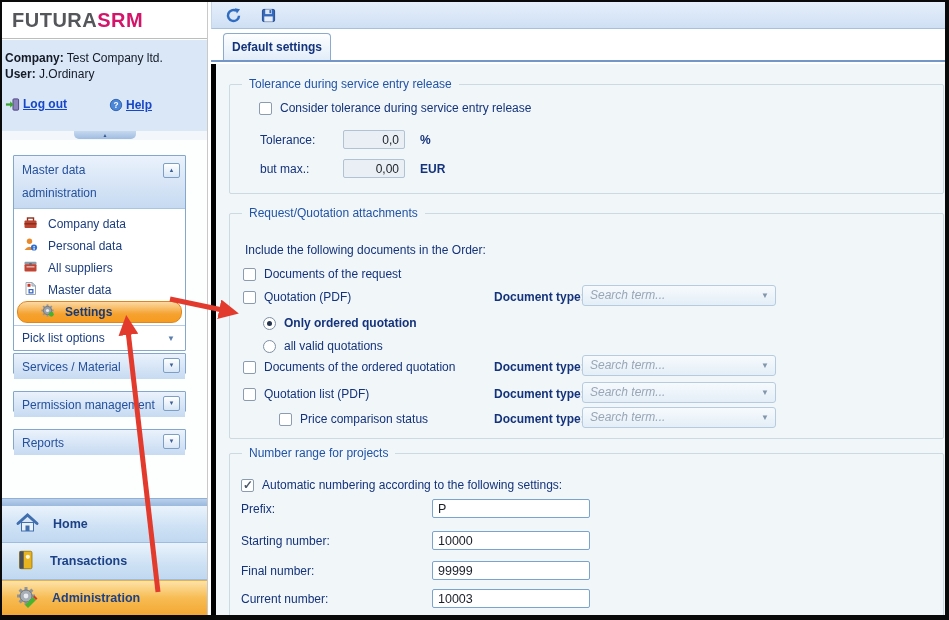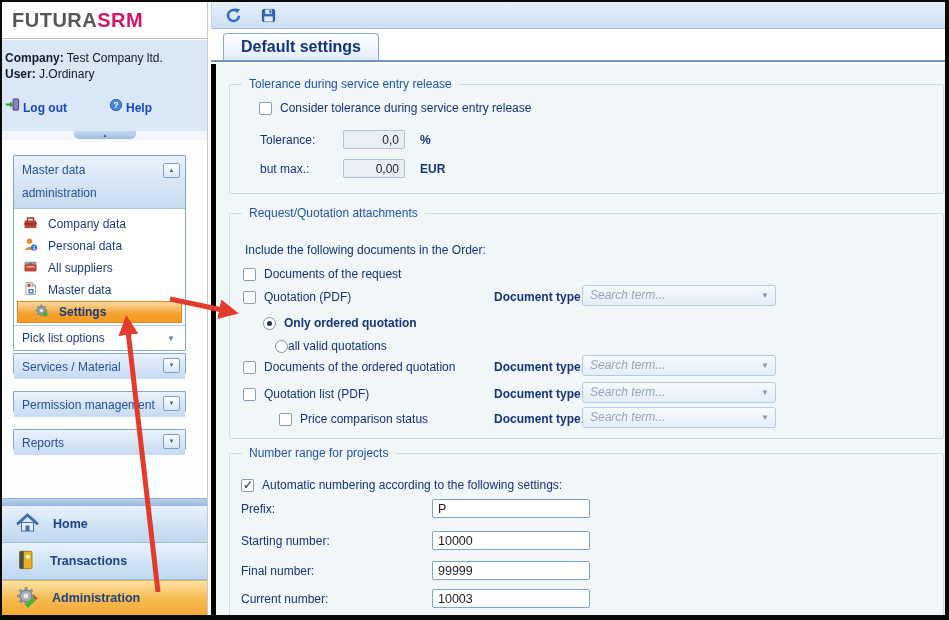--- a/index.html
+++ b/index.html
@@ -11,52 +11,52 @@
   }
   
   #sidebar { position:absolute; left:0; top:0; width:206px; height:613px; background:#fdfefe; border-right:1px solid #c9c9c9; }
   #logo-area { position:absolute; left:0; top:0; width:100%; height:37px; background:#fff; border-bottom:1px solid #bdbdbd; display:flex; align-items:center; padding-left:10px; }
   #logo-area .brand1 { font-size:20px; font-weight:bold; color:#55565a; letter-spacing:.5px; }
   #logo-area .brand2 { font-size:20px; font-weight:bold; color:#d3146a; letter-spacing:.5px; }
   #info-area { position:absolute; left:0; top:38px; width:100%; height:91px; background:#d9e7f7; padding:10px 0 0 3px; font-size:12px; color:#141a26; }
   #info-area .line { line-height:16px; }
   #info-area .lbl { font-weight:bold; }
   #links-row { margin-top:15px; display:flex; gap:42px; align-items:center; }
-  .sb-link { display:flex; align-items:flex-end; gap:3px; color:#1746c8; font-size:12px; font-weight:bold; cursor:pointer; }
+  .sb-link { display:flex; align-items:flex-start; gap:3px; color:#1746c8; font-size:12px; font-weight:bold; text-decoration:underline; cursor:pointer; }
   #splitter { position:absolute; left:0; top:129px; width:100%; height:9px; background:#f3f7fc; }
   #splitter .handle { position:absolute; left:72px; top:0; width:62px; height:8px; background:linear-gradient(#c6d9ef,#9fbce0); border-radius:0 0 5px 5px; text-align:center; font-size:5px; color:#35598f; line-height:8px; }
   .panel { position:absolute; left:11px; width:173px; border:1px solid #86a7cd; background:#fff; border-radius:1px; }
   .panel-header { background:linear-gradient(#eaf2fc,#c6daf1); color:#24509e; font-size:12px; position:relative; }
   #panel-master { top:153px; height:196px; }
   #panel-master .panel-header { height:53px; border-bottom:1px solid #aac4e4; padding:7px 8px 0; }
   #panel-master .panel-header .t1 { display:block; }
   #panel-master .panel-header .t2 { display:block; margin-top:9px; }
   .coll-btn { position:absolute; right:5px; top:7px; width:17px; height:15px; background:linear-gradient(#ffffff,#d7e6f6); border:1px solid #7d9fc6; border-radius:2px; font-size:6px; color:#3c5f96; text-align:center; line-height:13px; cursor:pointer; }
   .panel-body { padding:4px 0 2px; }
   .menu-item { height:22px; display:flex; align-items:center; padding-left:9px; gap:10px; font-size:12px; color:#1c3e7e; cursor:pointer; }
-  .menu-item.selected { margin:0 3px; padding-left:16px; border:1px solid #e2861b; border-radius:0; background:linear-gradient(#fcd9a2,#f5a230 60%,#f69b20); font-weight:bold; color:#173a75; }
+  .menu-item.selected { margin:0 3px; padding-left:22px; border:1px solid #e2861b; border-radius:10px; background:linear-gradient(#fcd9a2,#f5a230 60%,#f69b20); font-weight:bold; color:#173a75; }
   .panel-footer { height:25px; border-top:1px solid #b5cde8; display:flex; align-items:center; padding-left:8px; font-size:12px; color:#1c3e7e; position:relative; cursor:pointer; }
   .panel-footer .chev { position:absolute; right:10px; font-size:8px; color:#5b7fae; }
   .panel.collapsed { height:21px; }
   .panel.collapsed .panel-header { height:25px; display:flex; align-items:center; padding:0 8px; }
   .panel.collapsed .coll-btn { top:4px; }
   #panel-services { top:351px; }
   #panel-permission { top:389px; }
   #panel-reports { top:427px; }
   #nav-band { position:absolute; left:0; top:496px; width:100%; height:8px; background:linear-gradient(#b9d0ea,#9ab9de); border-top:1px solid #8fb0d8; }
   .nav-row { position:absolute; left:0; width:100%; height:37px; display:flex; align-items:center; padding-left:13px; gap:13px; font-size:12.5px; font-weight:bold; color:#1c4186; background:linear-gradient(#eaf3fc,#cfe2f5 55%,#c0d8f0); border-bottom:1px solid #9fbcde; cursor:pointer; }
   #nav-home { top:504px; }
   #nav-transactions { top:541px; }
   #nav-admin { top:578px; height:35px; background:linear-gradient(#fde3a9,#f7bc53 50%,#f3a833); border-top:1px solid #e9b04a; border-bottom:none; }
   
   #main { position:absolute; left:207px; top:0; right:0; height:613px; background:#fff; }
   #toolbar { position:absolute; left:2px; right:0; top:0; height:27px; background:linear-gradient(#e6effb,#cfe0f4); border-bottom:1px solid #a9c0dd; border-left:1px solid #c5d6ea; display:flex; align-items:center; padding-left:12px; gap:17px; }
   .tool-btn { width:18px; height:18px; display:flex; align-items:center; justify-content:center; cursor:pointer; }
   #tabrow { position:absolute; left:2px; right:0; top:27px; height:33px; background:#fff; border-bottom:2px solid #7495c7; }
-  #tab-default { position:absolute; left:12px; bottom:0; height:27px; line-height:26px; padding:0 17px; background:linear-gradient(#fdfefe,#e2edfa); border:1px solid #8aaad0; border-bottom:none; border-radius:4px 4px 0 0; color:#14337c; font-size:16px; font-weight:bold; cursor:pointer; }
+  #tab-default { position:absolute; left:12px; bottom:0; height:27px; line-height:26px; padding:0 8px; background:linear-gradient(#fdfefe,#e2edfa); border:1px solid #8aaad0; border-bottom:none; border-radius:4px 4px 0 0; color:#14337c; font-size:12px; font-weight:bold; cursor:pointer; }
   #content { position:absolute; left:2px; right:0; top:62px; bottom:0; background:#f1f6f8; border-left:5px solid #000000; overflow:hidden; }
   .fs { position:absolute; left:13px; width:715px; border:1px solid #ccdae2; border-radius:2px; }
   .fs-legend { position:absolute; top:-8px; left:12px; background:#f1f6f8; padding:0 7px; color:#2153a8; font-size:12px; }
   #fs-tolerance { top:20px; height:110px; }
   #fs-attachments { top:149px; height:226px; }
   #fs-number { top:389px; height:215px; }
   .row { position:absolute; height:20px; display:flex; align-items:center; }
   .nav-label, .fld-label { white-space:nowrap; }
   .txt { font-size:12px; color:#14337c; white-space:nowrap; }
   .txt.b { font-weight:bold; }
@@ -300,21 +300,21 @@
         </div>
         <div class="dd" style="left:352px; top:71px;">
           <span>Search term...</span>
           <span class="dd-arrow">▼</span>
         </div>
 
         <div class="row" style="left:33px; top:99px; gap:8px;">
           <span class="radio sel"></span>
           <span class="txt b">Only ordered quotation</span>
         </div>
-        <div class="row" style="left:45px; top:122px; text-align:center;">
+        <div class="row" style="left:33px; top:122px; gap:8px;text-align:center;">
           <span class="radio"></span>
           <span class="txt">all valid quotations</span>
         </div>
 
         <div class="row" style="left:13px; top:143px; gap:8px;">
           <span class="cb"></span>
           <span class="txt">Documents of the ordered quotation</span>
         </div>
         <div class="row" style="left:264px; top:143px;">
           <span class="txt b">Document type:</span>

